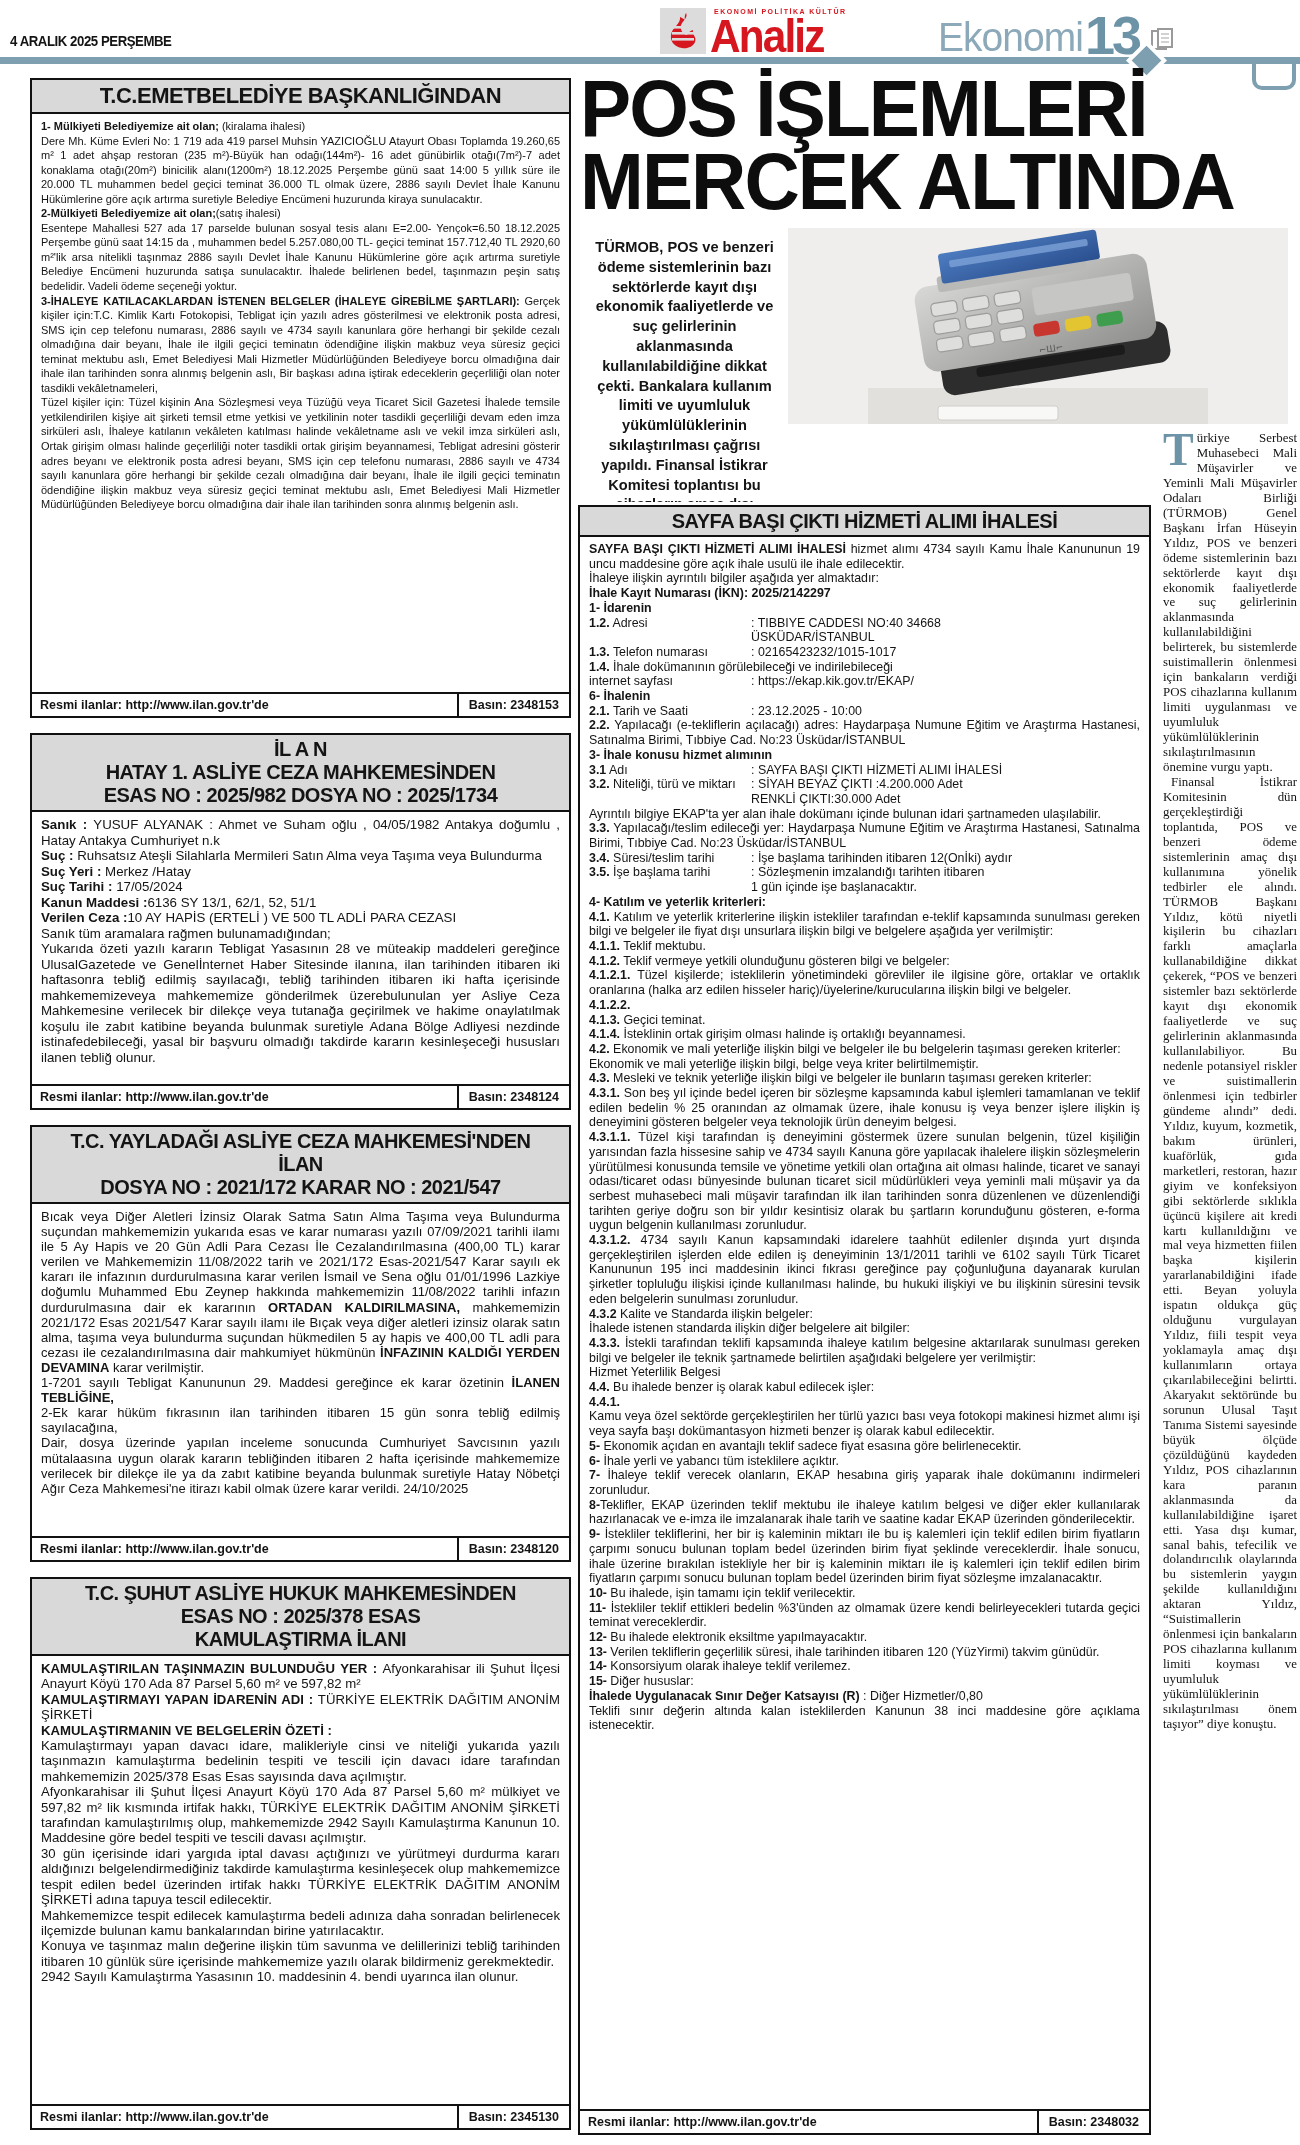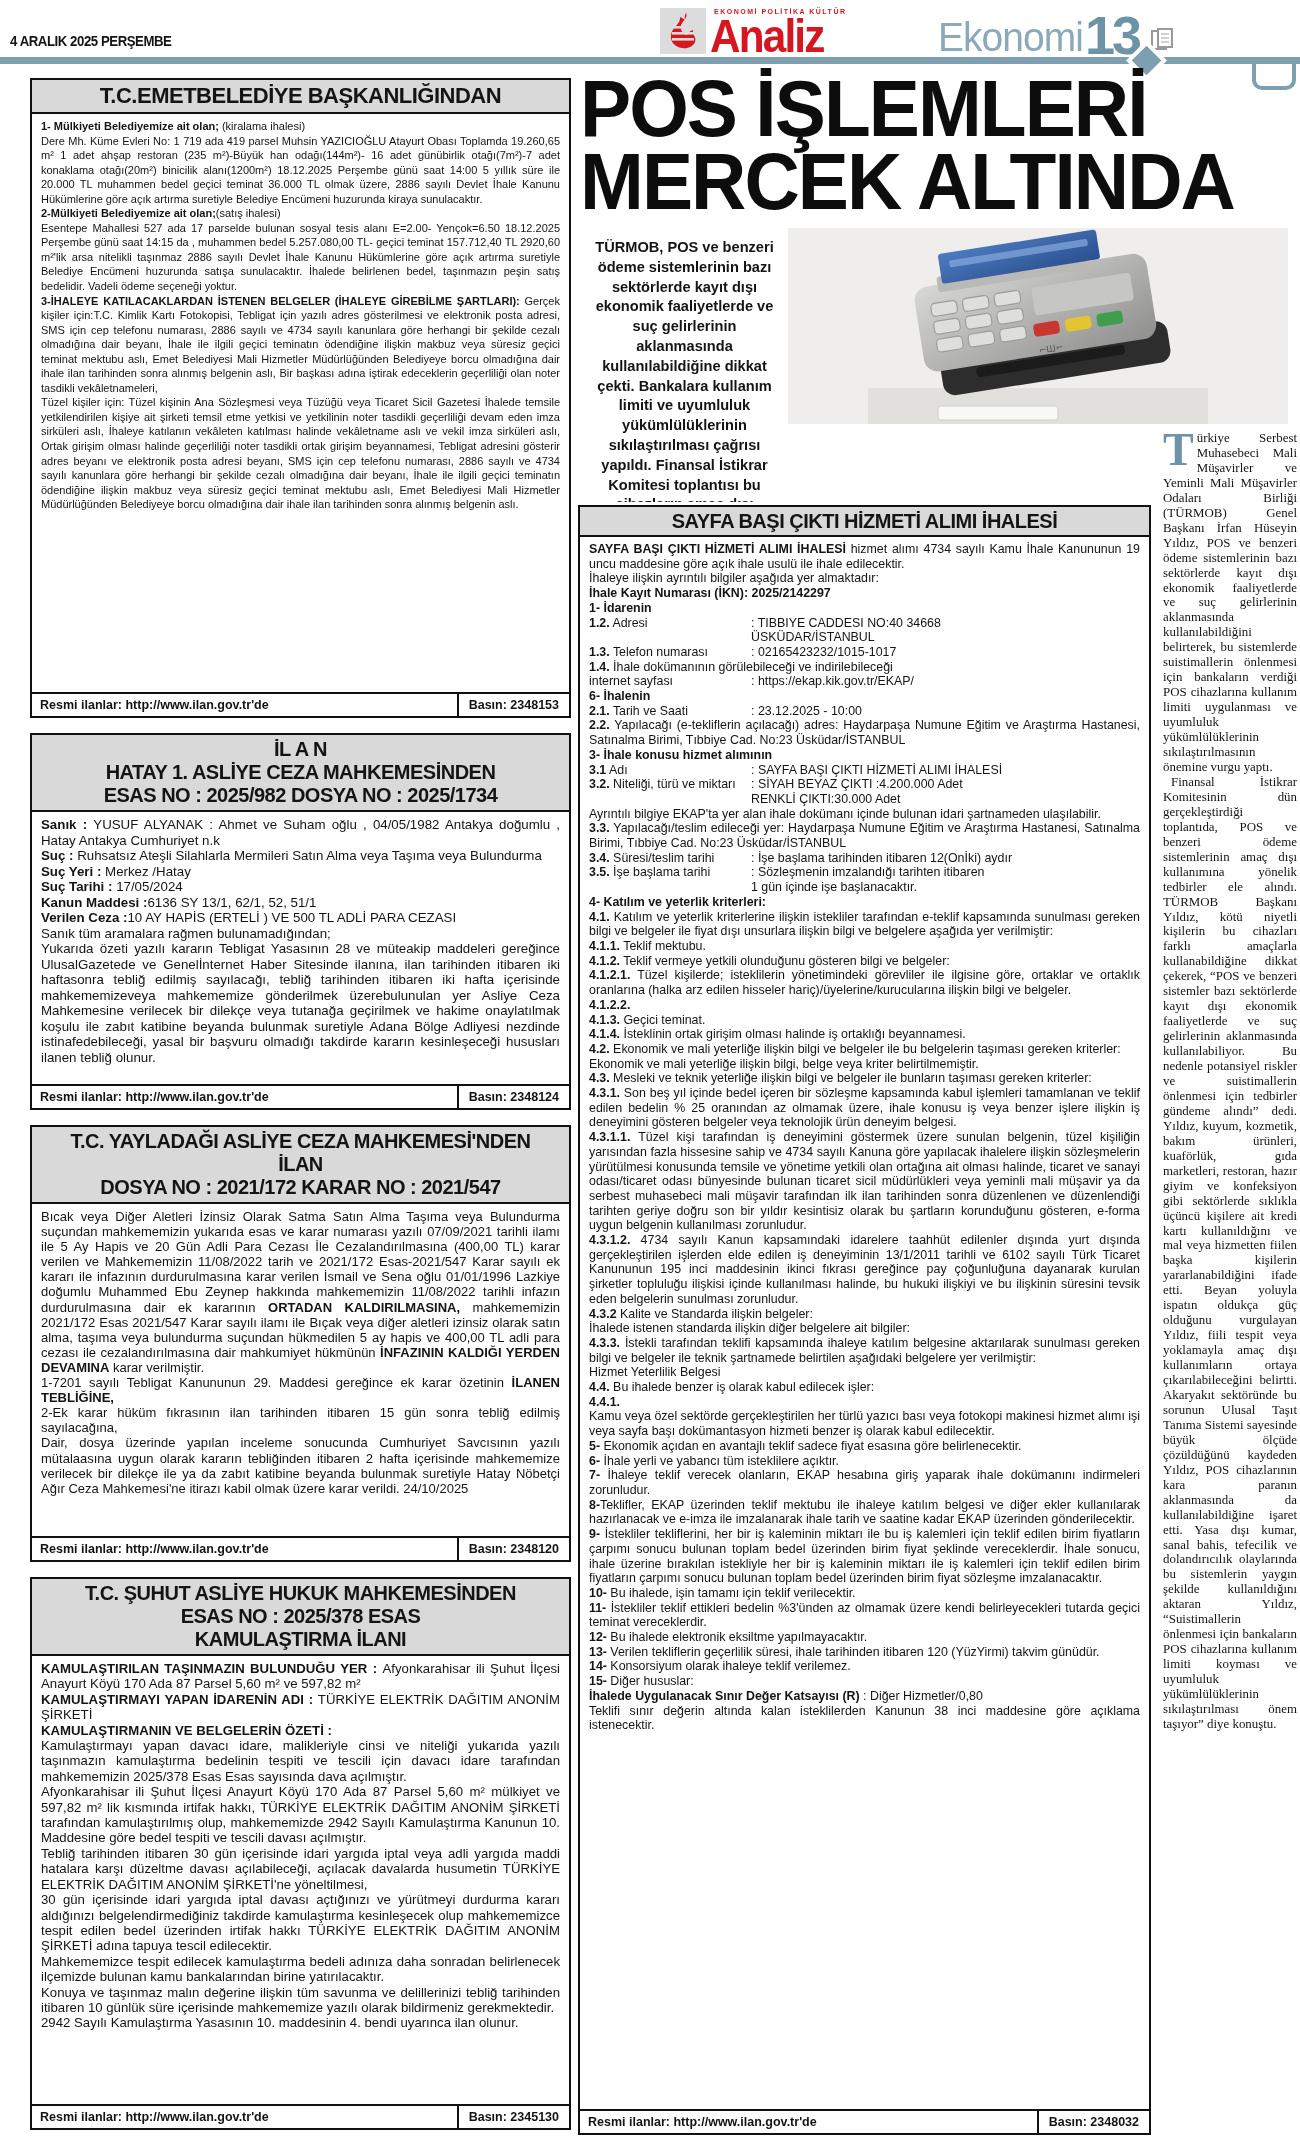--- a/index.html
+++ b/index.html
@@ -159,21 +159,20 @@
         <div class="title-line">T.C. ŞUHUT ASLİYE HUKUK MAHKEMESİNDEN</div>
         <div class="title-line">ESAS NO : 2025/378 ESAS</div>
         <div class="title-line">KAMULAŞTIRMA İLANI</div>
       </div>
     <div class="notice-body">
         <p class=""><b>KAMULAŞTIRILAN TAŞINMAZIN BULUNDUĞU YER : </b>Afyonkarahisar ili Şuhut İlçesi Anayurt Köyü 170 Ada 87 Parsel 5,60 m² ve 597,82 m²</p>
         <p class=""><b>KAMULAŞTIRMAYI YAPAN İDARENİN ADI : </b>TÜRKİYE ELEKTRİK DAĞITIM ANONİM ŞİRKETİ</p>
         <p class=""><b>KAMULAŞTIRMANIN VE BELGELERİN ÖZETİ :</b></p>
         <p class="">Kamulaştırmayı yapan davacı idare, malikleriyle cinsi ve niteliği yukarıda yazılı taşınmazın kamulaştırma bedelinin tespiti ve tescili için davacı idare tarafından mahkememizin 2025/378 Esas Esas sayısında dava açılmıştır.</p>
         <p class="">Afyonkarahisar ili Şuhut İlçesi Anayurt Köyü 170 Ada 87 Parsel 5,60 m² mülkiyet ve 597,82 m² lik kısmında irtifak hakkı, TÜRKİYE ELEKTRİK DAĞITIM ANONİM ŞİRKETİ tarafından kamulaştırılmış olup, mahkememizde 2942 Sayılı Kamulaştırma Kanunun 10. Maddesine göre bedel tespiti ve tescili davası açılmıştır.</p>
-        <p class="">Tebliğ tarihinden itibaren 30 gün içerisinde idari yargıda iptal veya adli yargıda maddi hatalara karşı düzeltme davası açılabileceği, açılacak davalarda husumetin TÜRKİYE ELEKTRİK DAĞITIM ANONİM ŞİRKETİ'ne yöneltilmesi,</p>
         <p class="">30 gün içerisinde idari yargıda iptal davası açtığınızı ve yürütmeyi durdurma kararı aldığınızı belgelendirmediğiniz takdirde kamulaştırma kesinleşecek olup mahkememizce tespit edilen bedel üzerinden irtifak hakkı TÜRKİYE ELEKTRİK DAĞITIM ANONİM ŞİRKETİ adına tapuya tescil edilecektir.</p>
         <p class="">Mahkememizce tespit edilecek kamulaştırma bedeli adınıza daha sonradan belirlenecek ilçemizde bulunan kamu bankalarından birine yatırılacaktır.</p>
         <p class="">Konuya ve taşınmaz malın değerine ilişkin tüm savunma ve delillerinizi tebliğ tarihinden itibaren 10 günlük süre içerisinde mahkememize yazılı olarak bildirmeniz gerekmektedir.</p>
         <p class="">2942 Sayılı Kamulaştırma Yasasının 10. maddesinin 4. bendi uyarınca ilan olunur.</p>
       </div>
     <div class="notice-footer">
       <span class="fl">Resmi ilanlar: http://www.ilan.gov.tr'de</span>
       <span class="fr">Basın: 2345130</span>
     </div>
   </section>

